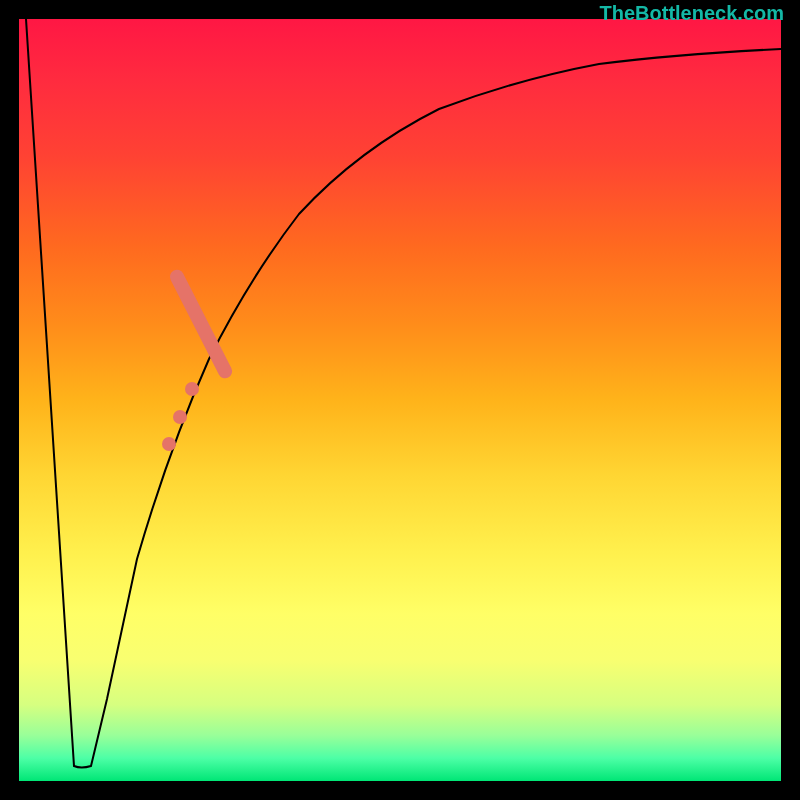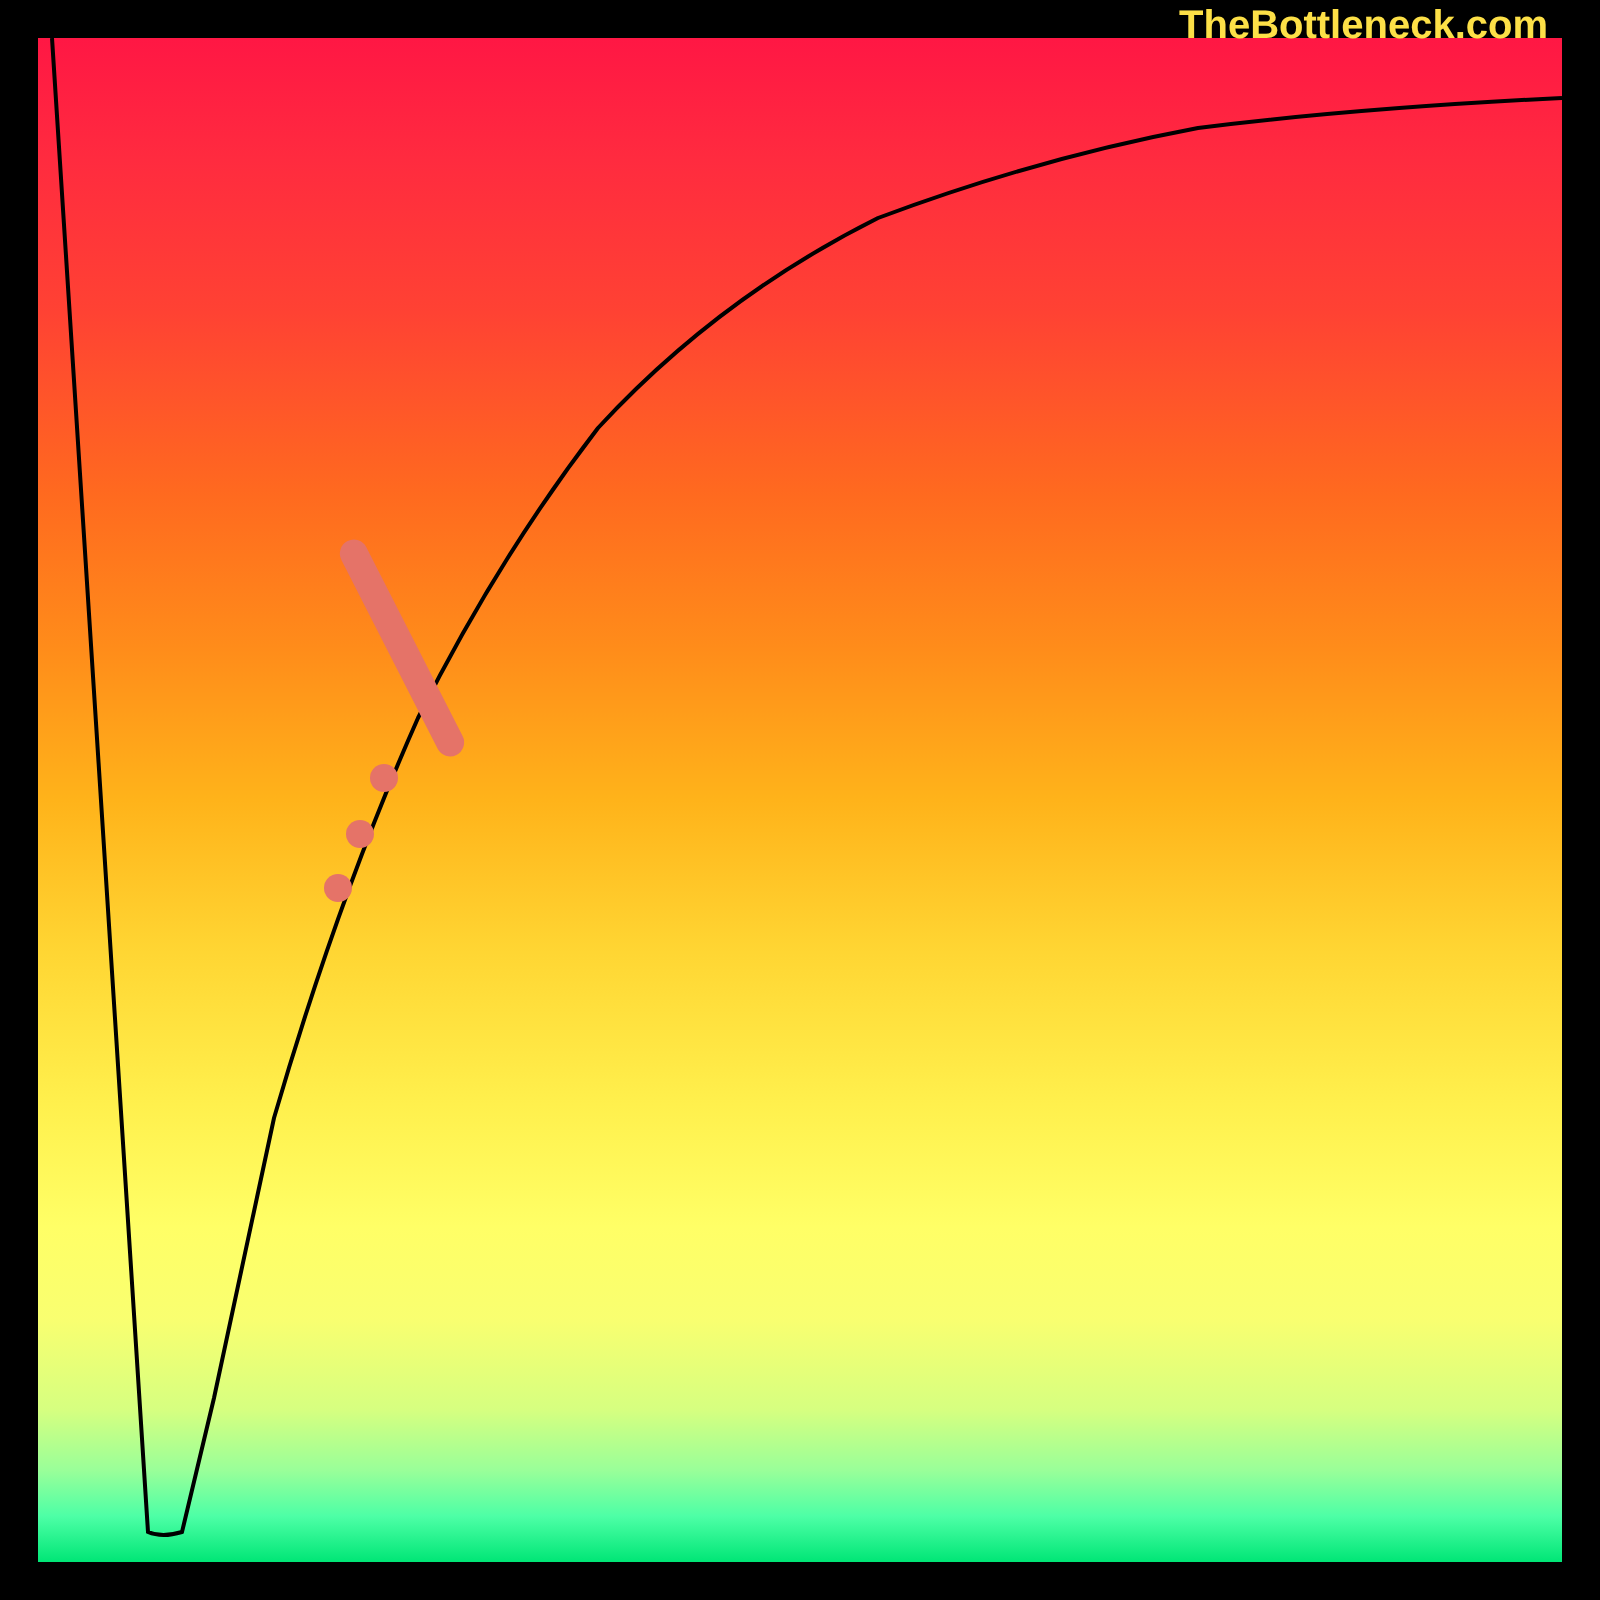--- a/index.html
+++ b/index.html
@@ -6,22 +6,22 @@
   body {
     width: 800px;
     height: 800px;
     background: #000;
     position: relative;
     font-family: Arial, sans-serif;
   }
   .watermark {
     position: absolute;
     top: 2px;
-    right: 26px;
-    color: #fde047;
+    right: 16px;
+    color: #14b8a6;
     font-size: 20px;
     font-weight: bold;
     z-index: 10;
   }
   .plot-area {
     position: absolute;
     left: 19px;
     top: 19px;
     width: 762px;
     height: 762px;

